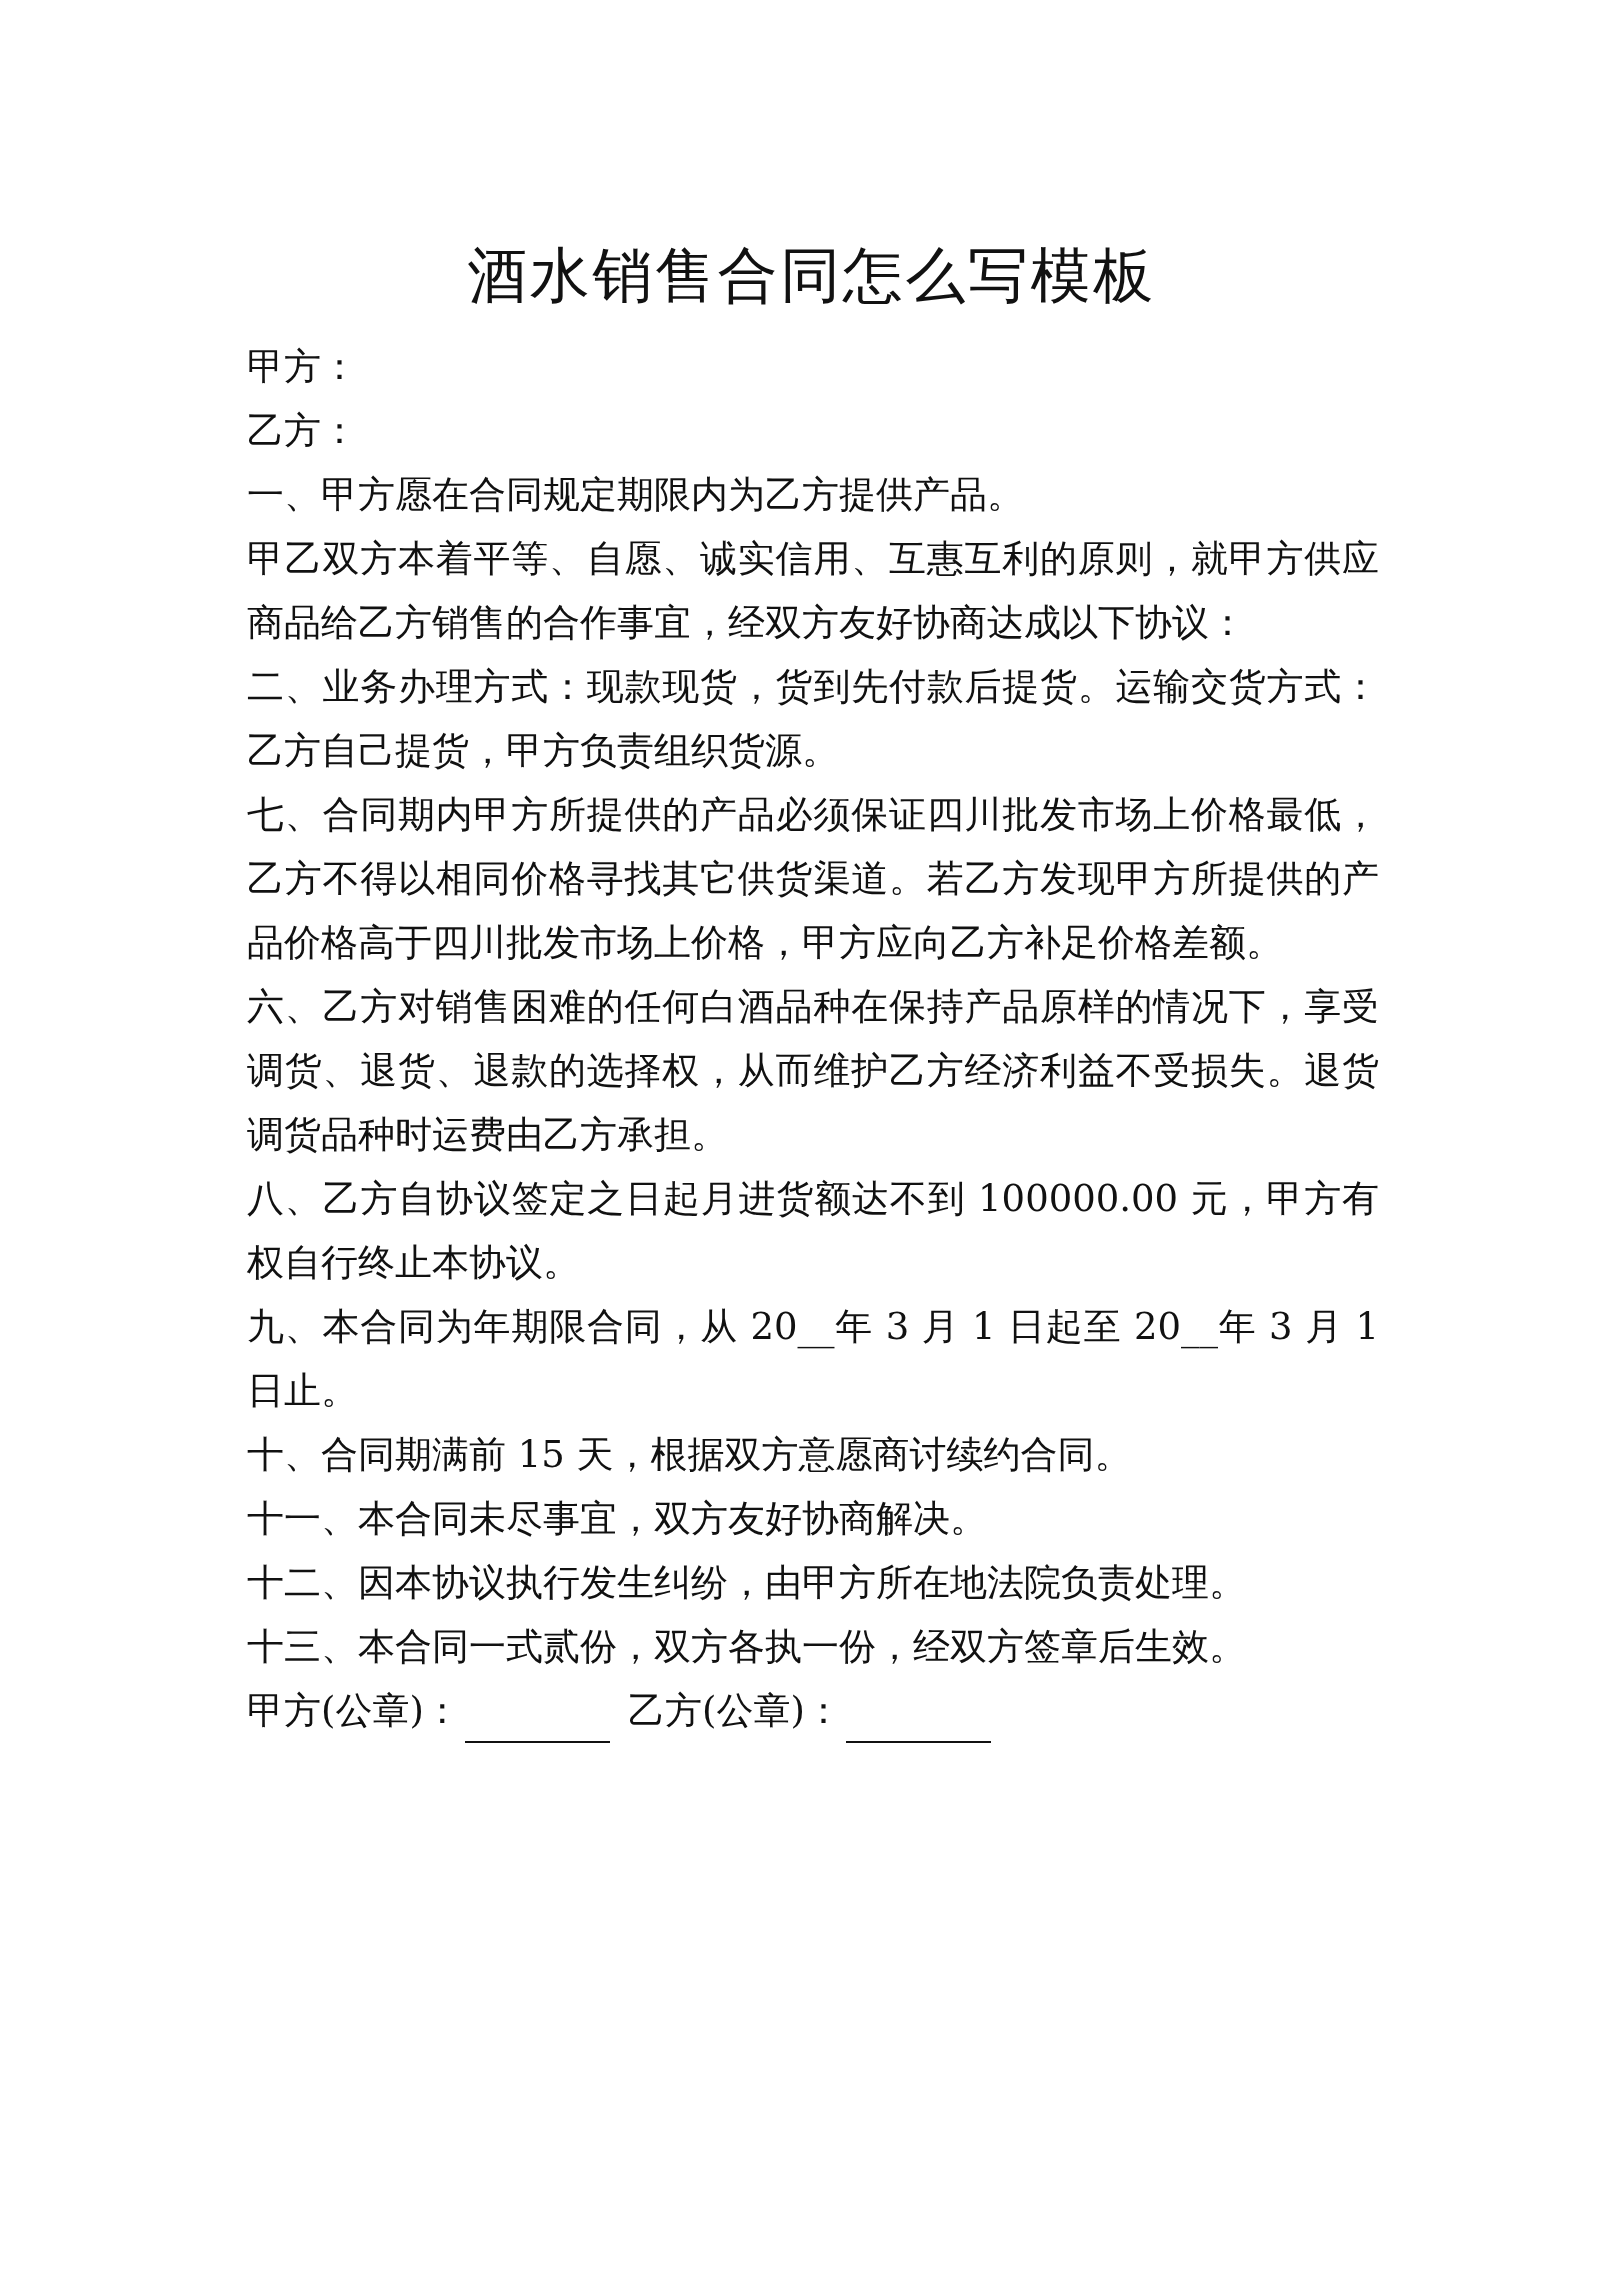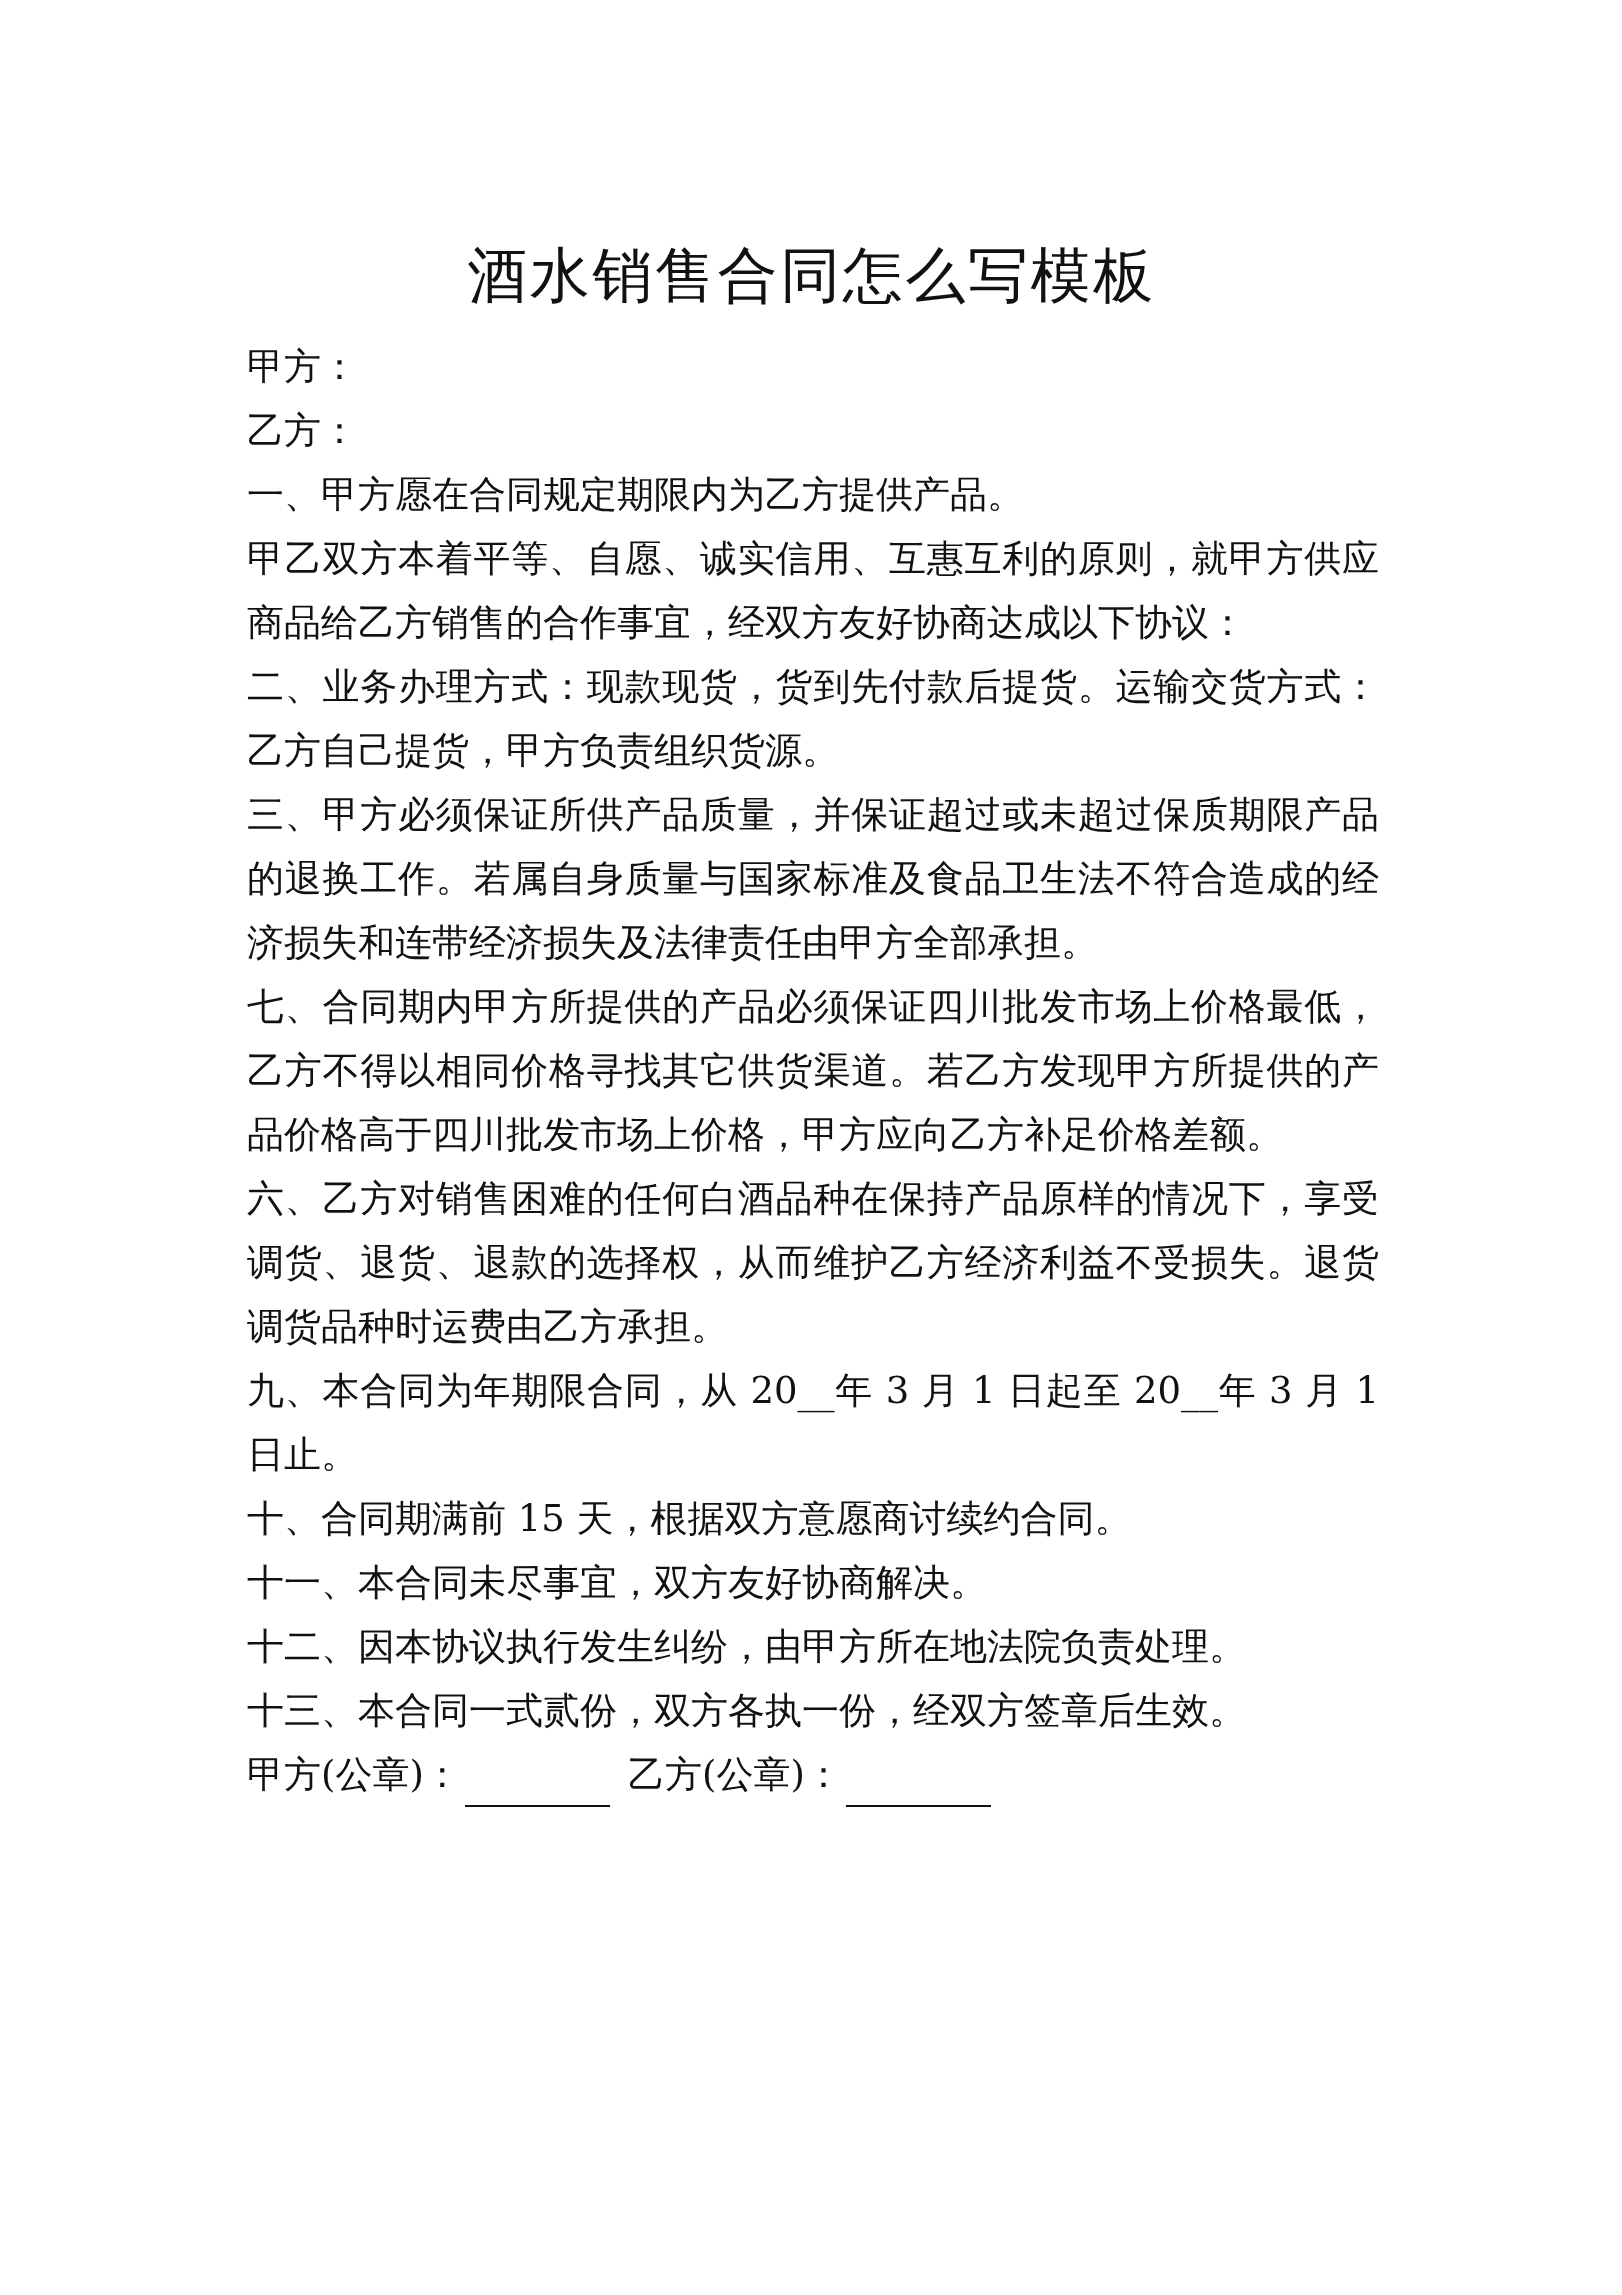--- a/index.html
+++ b/index.html
@@ -18,23 +18,23 @@
 
 <div class="page">
   <h1 class="title">酒水销售合同怎么写模板</h1>
 
   <div class="body">
     <p>甲方：</p>
     <p>乙方：</p>
     <p>一、甲方愿在合同规定期限内为乙方提供产品。</p>
     <p>甲乙双方本着平等、自愿、诚实信用、互惠互利的原则，就甲方供应商品给乙方销售的合作事宜，经双方友好协商达成以下协议：</p>
     <p>二、业务办理方式：现款现货，货到先付款后提货。运输交货方式：乙方自己提货，甲方负责组织货源。</p>
-    <p>三、甲方必须保证所供产品质量，并保证超过或未超过保质期限产品的退换工作。若属自身质量与国家标准及食品卫生法不符合造成的经济损失和连带经济损失及法律责任由甲方全部承担。</p>
     <p>七、合同期内甲方所提供的产品必须保证四川批发市场上价格最低，乙方不得以相同价格寻找其它供货渠道。若乙方发现甲方所提供的产品价格高于四川批发市场上价格，甲方应向乙方补足价格差额。</p>
     <p>六、乙方对销售困难的任何白酒品种在保持产品原样的情况下，享受调货、退货、退款的选择权，从而维护乙方经济利益不受损失。退货调货品种时运费由乙方承担。</p>
+    <p>八、乙方自协议签定之日起月进货额达不到 100000.00 元，甲方有权自行终止本协议。</p>
     <p>九、本合同为年期限合同，从 20__年 3 月 1 日起至 20__年 3 月 1 日止。</p>
     <p>十、合同期满前 15 天，根据双方意愿商讨续约合同。</p>
     <p>十一、本合同未尽事宜，双方友好协商解决。</p>
     <p>十二、因本协议执行发生纠纷，由甲方所在地法院负责处理。</p>
     <p>十三、本合同一式贰份，双方各执一份，经双方签章后生效。</p>
 
     <div class="sign-row">
       <span>甲方(公章)：</span>
       <span class="blank"></span>
       <span>乙方(公章)：</span>

